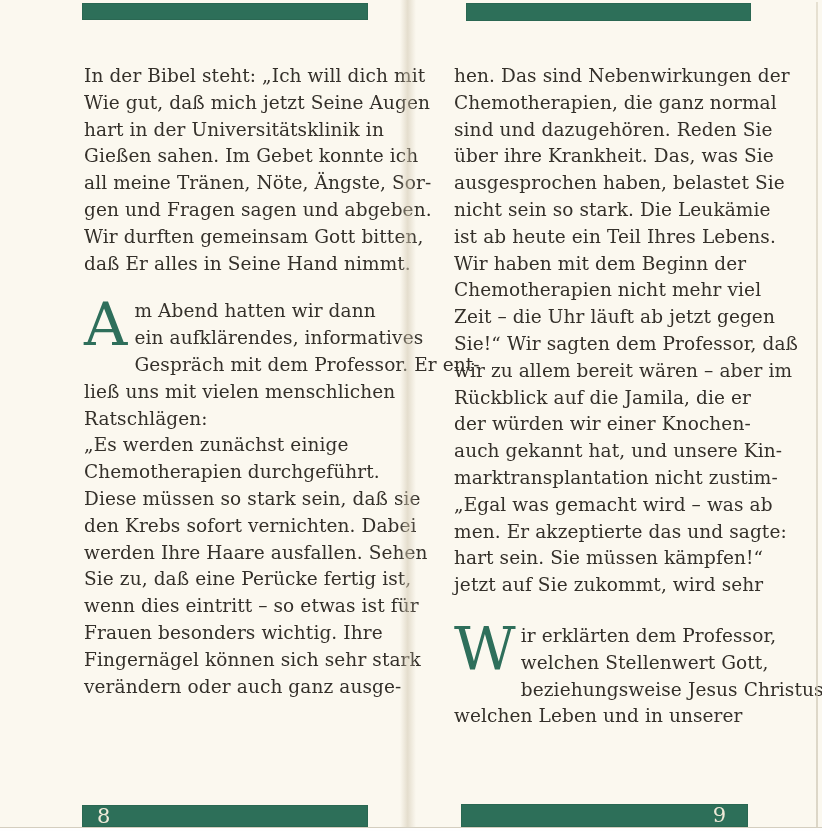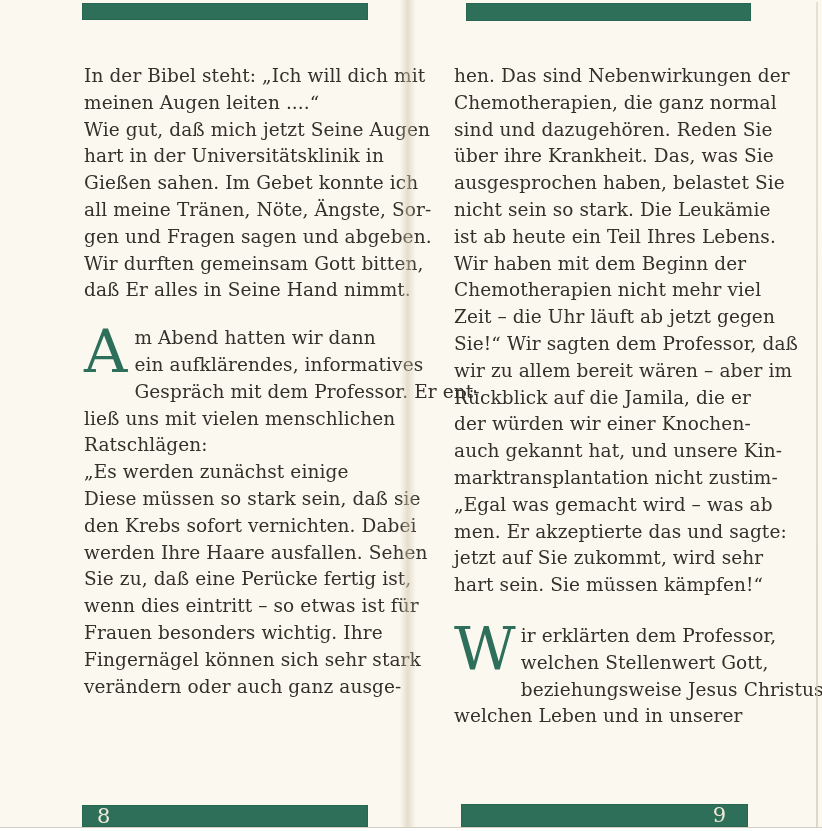--- a/index.html
+++ b/index.html
@@ -68,37 +68,37 @@
 <body>
 
 <div class="scan">
 
   <div class="bar" style="left:82px;top:3px;width:286px;height:17px;"></div>
   <div class="bar" style="left:466px;top:3px;width:285px;height:18px;"></div>
 
   <div class="textblock" style="left:84px;top:63px;">
     <div>
       <div class="line">In der Bibel steht: „Ich will dich mit</div>
-      <div class="line">meinen Augen leiten ....“</div>
       <div class="line">Wie gut, daß mich jetzt Seine Augen</div>
       <div class="line">hart in der Universitätsklinik in</div>
       <div class="line">Gießen sahen. Im Gebet konnte ich</div>
       <div class="line">all meine Tränen, Nöte, Ängste, Sor-</div>
       <div class="line">gen und Fragen sagen und abgeben.</div>
       <div class="line">Wir durften gemeinsam Gott bitten,</div>
       <div class="line">daß Er alles in Seine Hand nimmt.</div>
     </div>
     <div class="para2" style="margin-top:21px;">
       <span class="dropcap">A</span>
       <div class="line">m Abend hatten wir dann</div>
       <div class="line">ein aufklärendes, informatives</div>
       <div class="line">Gespräch mit dem Professor. Er ent-</div>
       <div class="line">ließ uns mit vielen menschlichen</div>
       <div class="line">Ratschlägen:</div>
       <div class="line">„Es werden zunächst einige</div>
+      <div class="line">Chemotherapien durchgeführt.</div>
       <div class="line">Diese müssen so stark sein, daß sie</div>
       <div class="line">den Krebs sofort vernichten. Dabei</div>
       <div class="line">werden Ihre Haare ausfallen. Sehen</div>
       <div class="line">Sie zu, daß eine Perücke fertig ist,</div>
       <div class="line">wenn dies eintritt – so etwas ist für</div>
       <div class="line">Frauen besonders wichtig. Ihre</div>
       <div class="line">Fingernägel können sich sehr stark</div>
       <div class="line">verändern oder auch ganz ausge-</div>
     </div>
   </div>
@@ -116,22 +116,22 @@
       <div class="line">Chemotherapien nicht mehr viel</div>
       <div class="line">Zeit – die Uhr läuft ab jetzt gegen</div>
       <div class="line">Sie!“ Wir sagten dem Professor, daß</div>
       <div class="line">wir zu allem bereit wären – aber im</div>
       <div class="line">Rückblick auf die Jamila, die er</div>
       <div class="line">der würden wir einer Knochen-</div>
       <div class="line">auch gekannt hat, und unsere Kin-</div>
       <div class="line">marktransplantation nicht zustim-</div>
       <div class="line">„Egal was gemacht wird – was ab</div>
       <div class="line">men.  Er akzeptierte das und sagte:</div>
+      <div class="line">hart sein. Sie müssen kämpfen!“</div>
       <div class="line">jetzt auf Sie zukommt, wird sehr</div>
-      <div class="line">hart sein. Sie müssen kämpfen!“</div>
     </div>
     <div class="para2" style="margin-top:24px;">
       <span class="dropcap" style="padding-right:5px;">W</span>
       <div class="line">ir erklärten dem Professor,</div>
       <div class="line">welchen Stellenwert Gott,</div>
       <div class="line">beziehungsweise Jesus Christus in</div>
       <div class="line">welchen Leben und in unserer</div>
     </div>
   </div>
 

